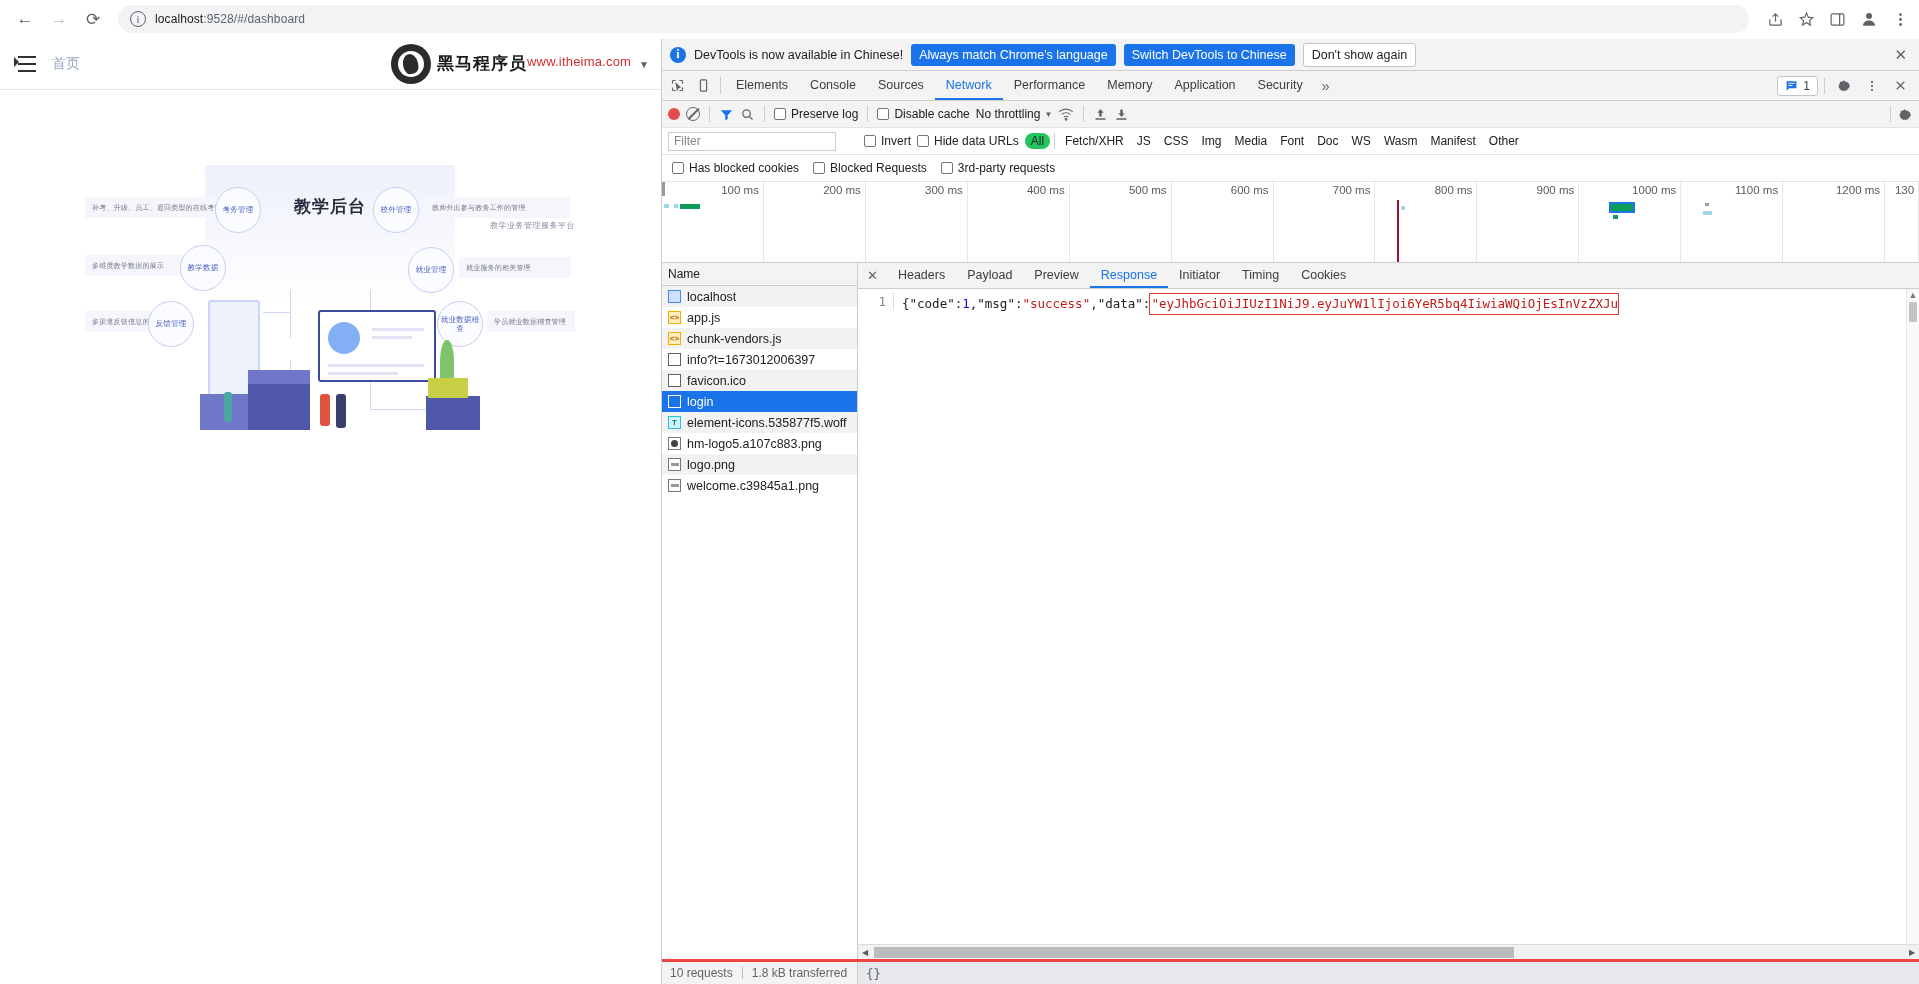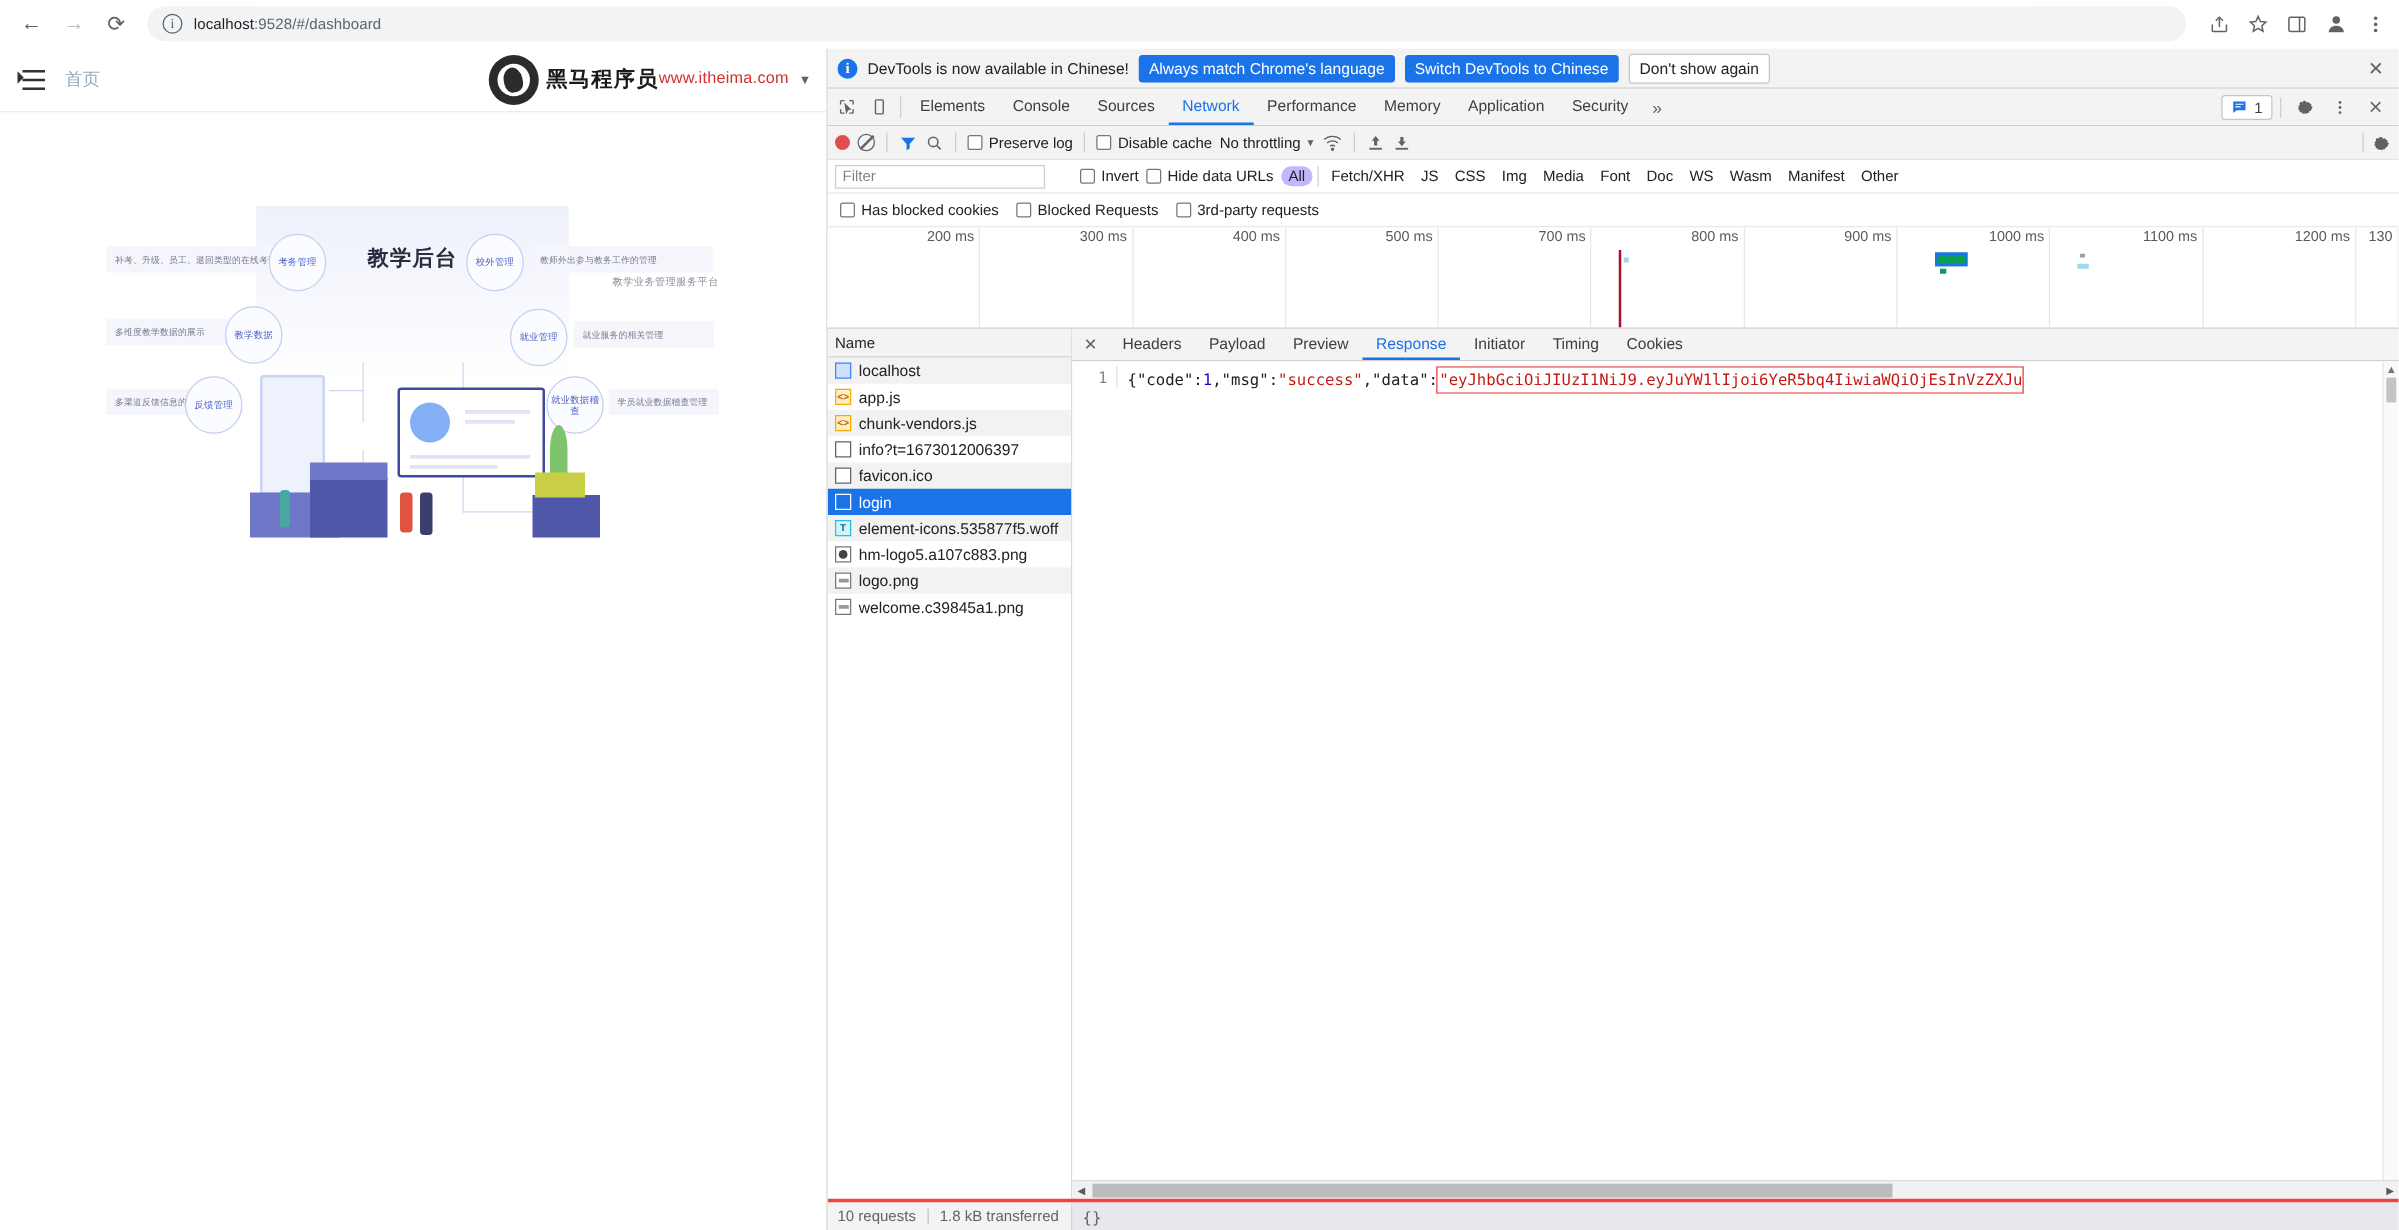--- a/index.html
+++ b/index.html
@@ -229,21 +229,21 @@
     font-family: "Liberation Sans", sans-serif;
   }
   .filter-input::placeholder { color: #80868b; }
   .throttle { display: flex; align-items: center; gap: 4px; font-size: 12px; color: #202124; cursor: pointer; white-space: nowrap; }
   .tiny-caret { font-size: 8px; color: #5f6368; }
   .type-filters { display: flex; align-items: center; gap: 1px; }
   .type-chip {
     font-size: 12px; color: #202124; padding: 1px 6px; border-radius: 9px;
     cursor: pointer; white-space: nowrap;
   }
-  .type-chip.sel { background: #c4b5fd; }
+  .type-chip.sel { background: #22c55e; }
   .nt-sep { width: 1px; height: 16px; background: #cdcdcd; margin: 0 3px; }
 
   
   .overview {
     height: 81px; min-height: 81px; background: #fff;
     position: relative; border-bottom: 1px solid #cdcdcd;
     overflow: hidden;
   }
   .ov-grid { position: absolute; inset: 0; display: flex; }
   .ov-cell {
@@ -661,30 +661,40 @@
           </label>
         <label class="cb-label">
             <span class="cb"></span>
             <span>3rd-party requests</span>
           </label>
       </div>
 
       <div class="overview">
         <div class="ov-grid">
           <div class="ov-cell">
+              <span class="ov-leftbar"></span>
+              <span class="ov-label">100 ms</span>
+            <span class="ov-mark" style="left:2px;top:22px;width:5px;height:4px;background:#9fd8e8;"></span>
+            <span class="ov-mark" style="left:12px;top:22px;width:4px;height:4px;background:#9fd8e8;"></span>
+            <span class="ov-mark" style="left:18px;top:22px;width:20px;height:5px;background:#0b9d58;"></span>
+          </div>
+          <div class="ov-cell">
               <span class="ov-label">200 ms</span>
             </div>
           <div class="ov-cell">
               <span class="ov-label">300 ms</span>
             </div>
           <div class="ov-cell">
               <span class="ov-label">400 ms</span>
             </div>
           <div class="ov-cell">
               <span class="ov-label">500 ms</span>
+            </div>
+          <div class="ov-cell">
+              <span class="ov-label">600 ms</span>
             </div>
           <div class="ov-cell">
               <span class="ov-label">700 ms</span>
             </div>
           <div class="ov-cell">
             <span class="ov-label">800 ms</span>
             <span class="red-line" style="left:22px;"></span>
             <span class="ov-mark" style="left:26px;top:24px;width:4px;height:4px;background:#9fd8e8;"></span>
           </div>
           <div class="ov-cell">

